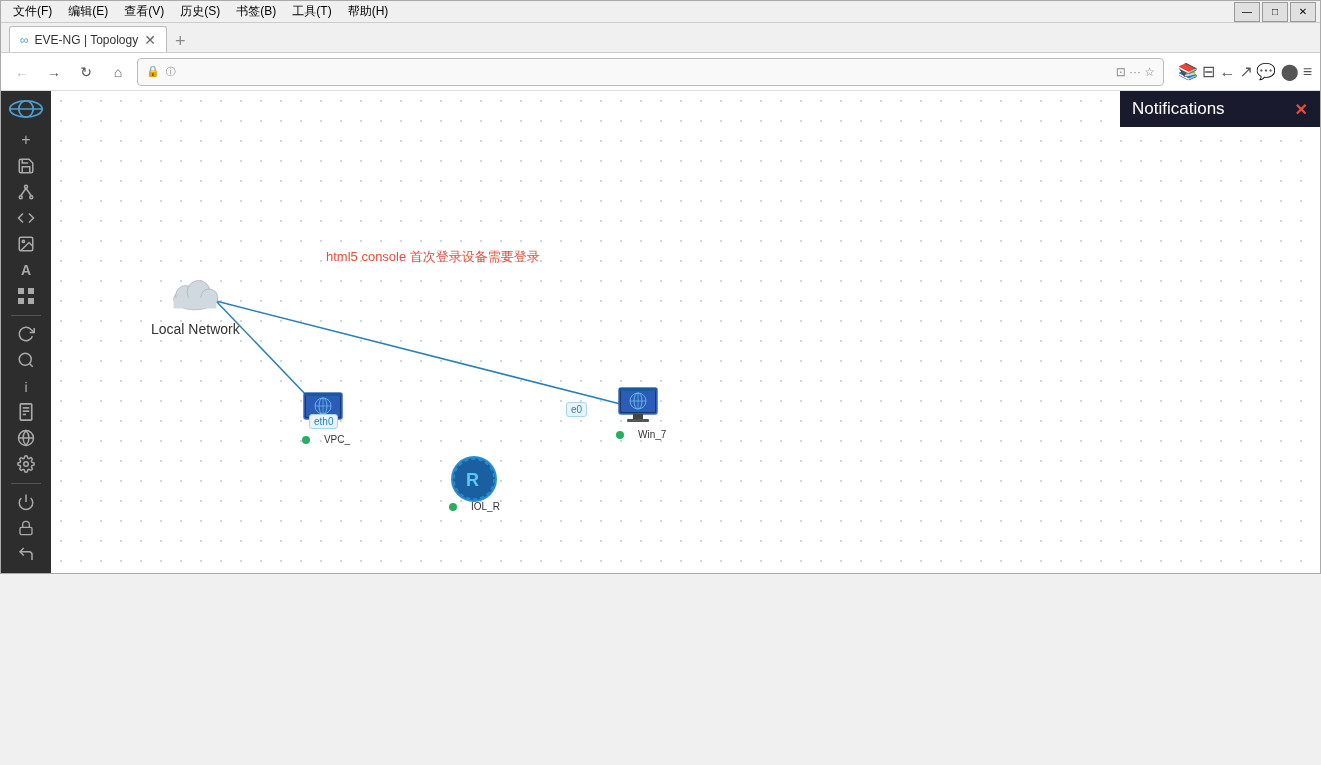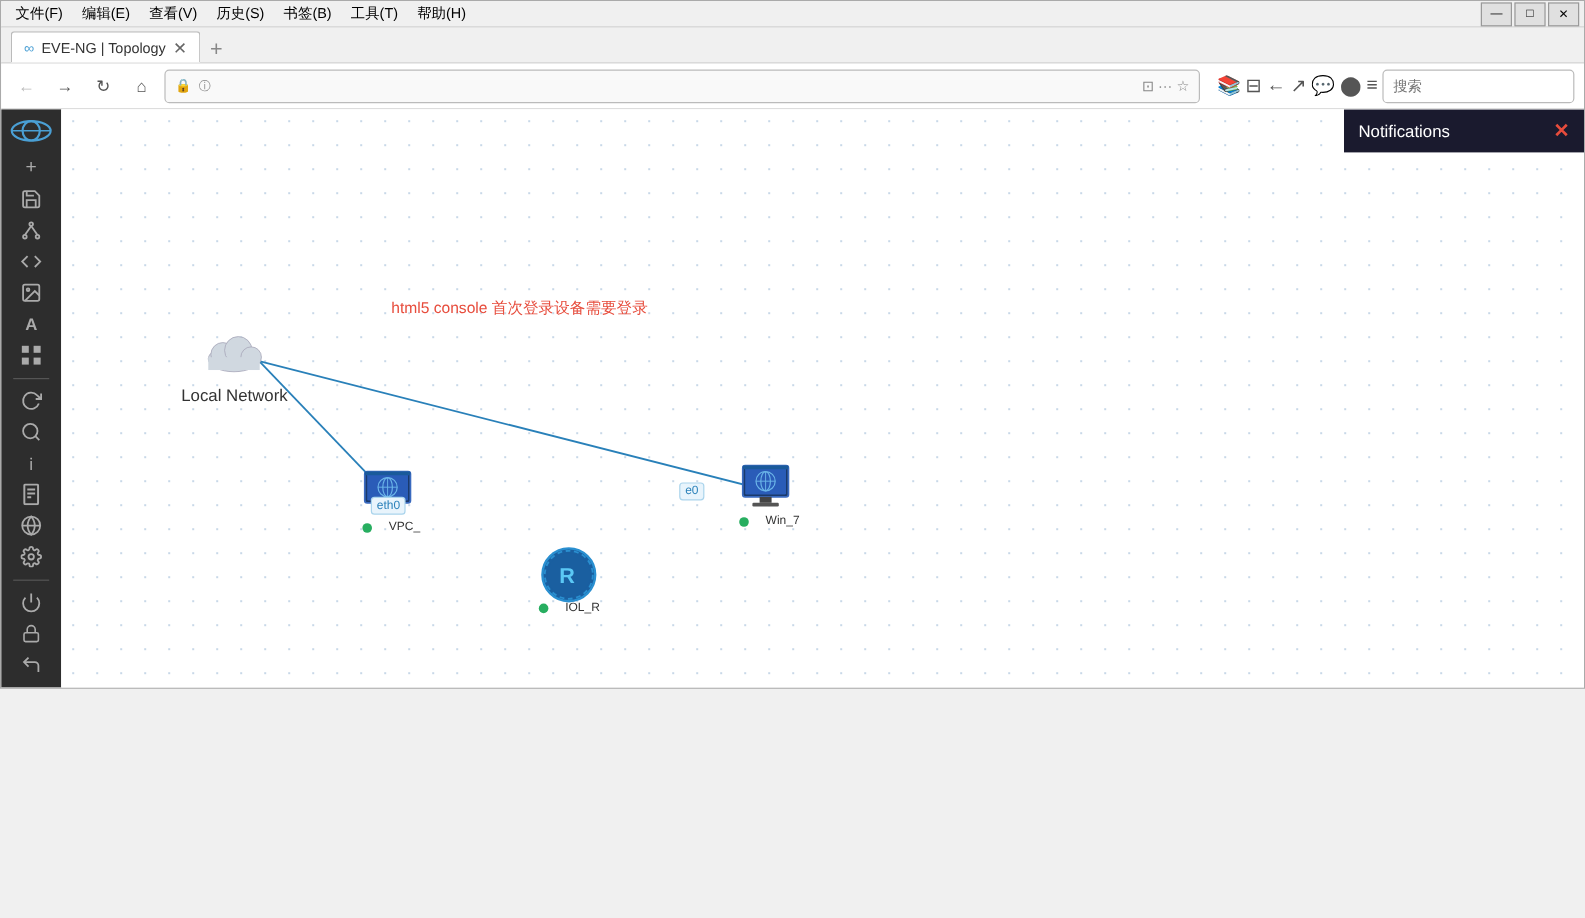--- a/index.html
+++ b/index.html
@@ -42,21 +42,21 @@
 
     
     .topology-canvas { flex: 1; background: #fff; position: relative; overflow: hidden;
       background-image: radial-gradient(circle, #c8d8e8 1px, transparent 1px);
       background-size: 20px 20px;
     }
 
     
     .notification-panel { position: absolute; top: 0; right: 0; width: 200px; background: #1a1a2e; color: #fff; }
     .notification-header { display: flex; align-items: center; justify-content: space-between; padding: 8px 12px; background: #1a1a2e; }
-    .notification-title { font-size: 14px; color: #fff; font-weight: 500; }
+    .notification-title { font-size: 17px; color: #fff; font-weight: 500; }
     .notification-close { color: #e74c3c; cursor: pointer; font-size: 16px; font-weight: bold; }
 
     
     .topo-svg { position: absolute; top: 0; left: 0; width: 100%; height: 100%; pointer-events: none; }
 
     
     .node { position: absolute; display: flex; flex-direction: column; align-items: center; cursor: pointer; }
     .node-label { font-size: 14px; color: #333; margin-top: 3px; text-align: center; }
     .node-icon { width: 50px; height: 45px; display: flex; align-items: center; justify-content: center; }
     .node-status { display: flex; align-items: center; gap: 14px; font-size: 11px; }
@@ -113,21 +113,20 @@
       <span style="color:#888; font-size:12px; margin-left:auto;">⊡ ··· ☆</span>
     </div>
     <div class="toolbar-right">
       <span style="font-size:16px; color:#555; cursor:pointer;">📚</span>
       <span style="font-size:16px; color:#555; cursor:pointer;">⊟</span>
       <span style="font-size:16px; color:#555; cursor:pointer;">←</span>
       <span style="font-size:16px; color:#555; cursor:pointer;">↗</span>
       <span style="font-size:16px; color:#555; cursor:pointer;">💬</span>
       <span style="font-size:16px; color:#555; cursor:pointer;">⬤</span>
       <span style="font-size:16px; color:#555; cursor:pointer;">≡</span>
-      <input class="search-box" placeholder="搜索" style="">
     </div>
   </div>
 
   <div class="main-area">
 
     <div class="sidebar">
 
       <div class="sidebar-logo">
         <svg viewBox="0 0 40 22" xmlns="http://www.w3.org/2000/svg">
           <ellipse cx="20" cy="11" rx="18" ry="9" fill="none" stroke="#4a9fd4" stroke-width="2"></ellipse>

